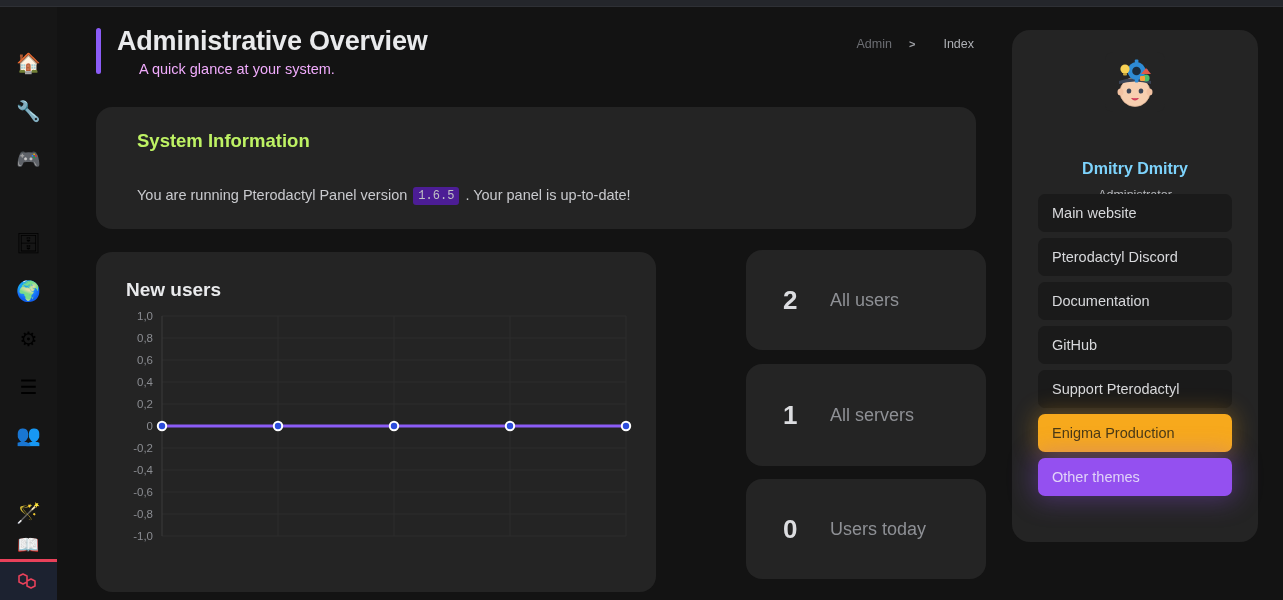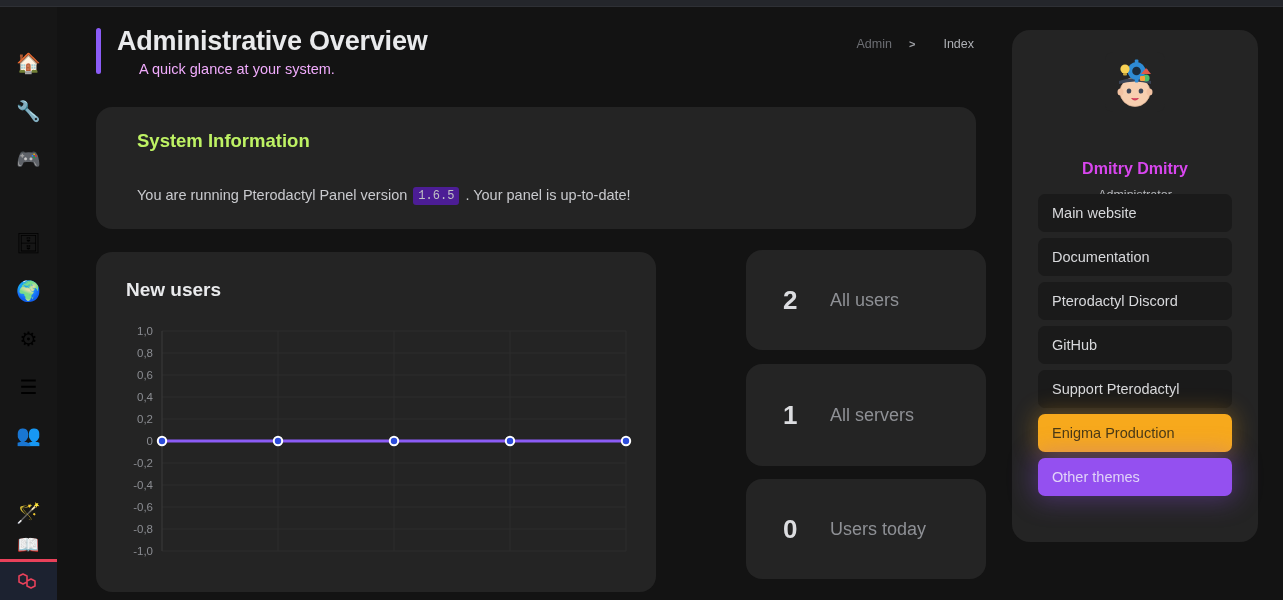--- a/index.html
+++ b/index.html
@@ -137,21 +137,21 @@
   }
   .chart-title {
     position: absolute;
     left: 30px; top: 27px;
     font-size: 19px;
     font-weight: bold;
     color: #e9eaec;
   }
   .chart-wrap {
     position: absolute;
-    left: 18px; top: 71px;
+    left: 18px; top: 56px;
     width: 530px; height: 250px;
   }
   .chart-wrap svg { display: block; }
 
   
   .stat-card {
     position: absolute;
     left: 746px;
     width: 240px;
     background: #242424;
@@ -191,21 +191,21 @@
     border-radius: 8px;
     overflow: hidden;
   }
   .profile-name {
     position: absolute;
     left: 0; top: 130px;
     width: 100%;
     text-align: center;
     font-size: 16px;
     font-weight: bold;
-    color: #d946ef;
+    color: #7dd3fc;
   }
   .profile-role {
     position: absolute;
     left: 0; top: 158px;
     width: 100%;
     text-align: center;
     font-size: 12.5px;
     color: #b4b6ba;
   }
 
@@ -414,24 +414,24 @@
         <rect x="35" y="24" width="5" height="5" rx="1" fill="#f2a33c"></rect>
       </svg>
     </div>
     <div class="profile-name">Dmitry Dmitry</div>
     <div class="profile-role">Administrator</div>
     <div class="link-list" id="link-list">
         <div class="link-item">
           <span>Main website</span>
         </div>
         <div class="link-item">
+          <span>Pterodactyl Discord</span>
+        </div>
+        <div class="link-item">
           <span>Documentation</span>
-        </div>
-        <div class="link-item">
-          <span>Pterodactyl Discord</span>
         </div>
         <div class="link-item">
           <span>GitHub</span>
         </div>
         <div class="link-item">
           <span>Support Pterodactyl</span>
         </div>
         <div class="link-item accent-orange">
           <span>Enigma Production</span>
         </div>

